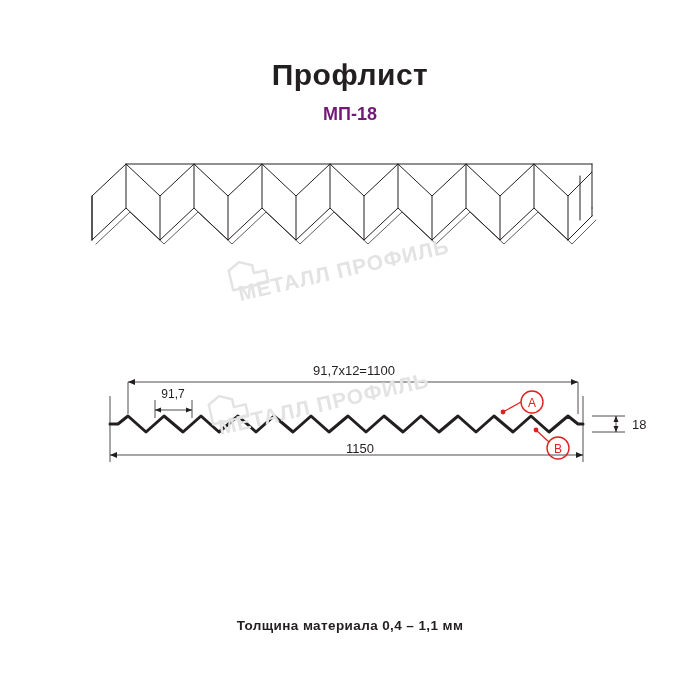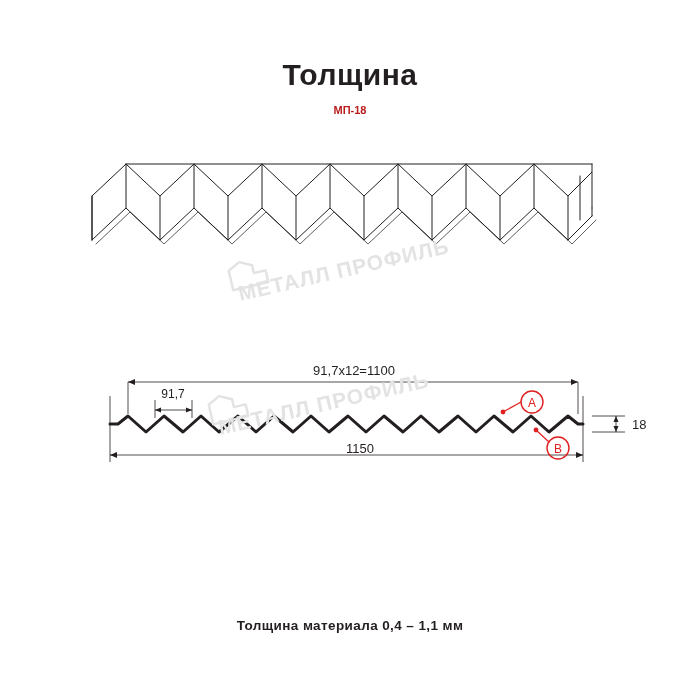--- a/index.html
+++ b/index.html
@@ -30,23 +30,23 @@
     font-weight: bold;
     letter-spacing: 0.5px;
     color: #231f20;
   }
   .subtitle {
     position: absolute;
     top: 104px;
     left: 0;
     width: 700px;
     text-align: center;
-    font-size: 11px;
-    font-weight: bold;
-    color: #b91c1c;
+    font-size: 18px;
+    font-weight: bold;
+    color: #701a75;
   }
   .footer-note {
     position: absolute;
     top: 618px;
     left: 0;
     width: 700px;
     text-align: center;
     font-size: 13.5px;
     font-weight: bold;
     letter-spacing: 0.4px;
@@ -72,21 +72,21 @@
   .wm-logo {
     position: absolute;
     transform: rotate(-13deg);
   }
 </style>
 </head>
 <body>
 
 <div class="page">
 
-  <div class="title">Толщина</div>
+  <div class="title">Профлист</div>
   <div class="subtitle">МП-18</div>
 
   <svg class="svg-layer" width="700" height="700" viewBox="0 0 700 700">
     <g fill="none" stroke="#231f20" stroke-width="1" stroke-linejoin="round" stroke-linecap="round">
 
       <path d="M92,240
                L92,196
                L126,164
                L160,196 L194,164 L228,196 L262,164 L296,196 L330,164
                L364,196 L398,164 L432,196 L466,164 L500,196 L534,164

